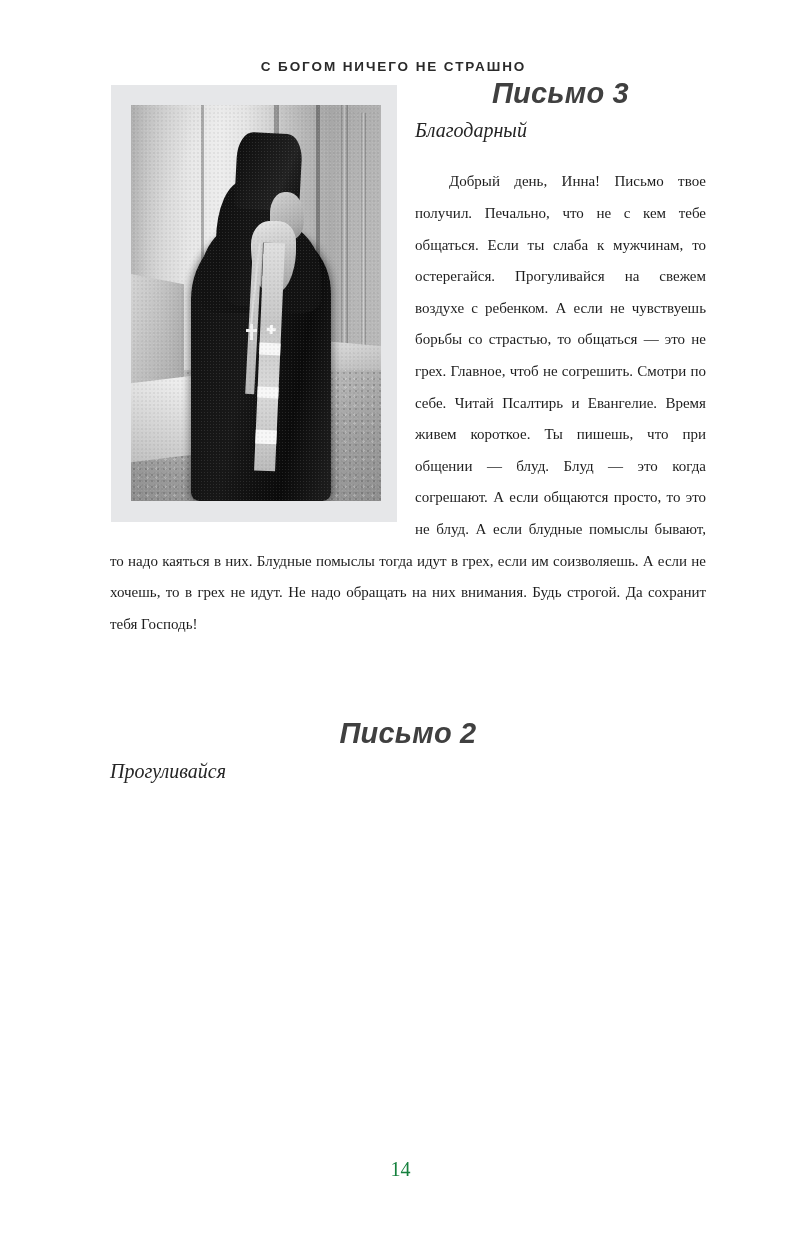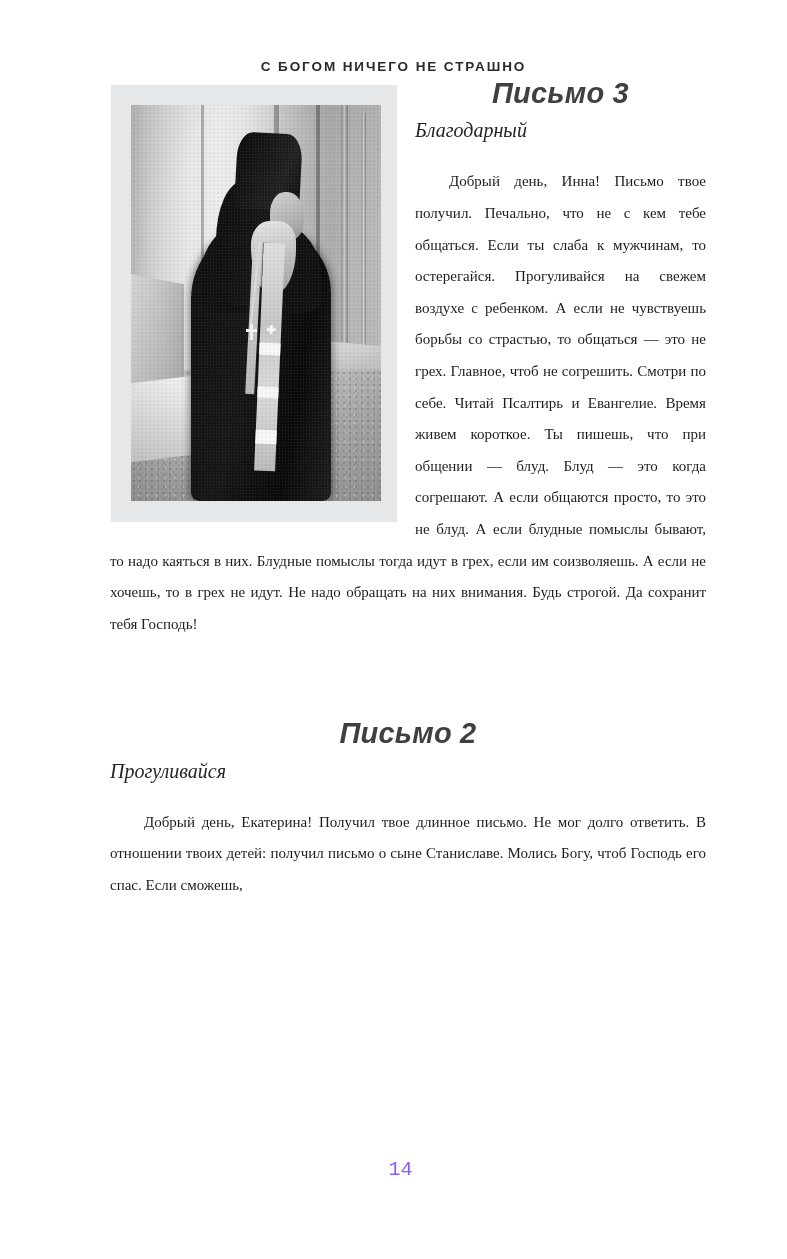--- a/index.html
+++ b/index.html
@@ -89,22 +89,21 @@
   .letter-2 .letter-head { font-size: 29px; }
 
   
   .folio {
     position: absolute;
     left: 14px;
     right: 0;
     bottom: 78px;
     text-align: center;
     font-size: 20px;
-    color: #8b5cf6;
-    font-family: Liberation Mono, monospace;
+    color: #15803d;
   }
 
   
   .photo-frame {
     position: absolute;
     left: 111px;
     top: 85px;
     width: 286px;
     height: 437px;
     background: #e6e7e9;
@@ -396,20 +395,19 @@
 
     <div class="photo-float"></div>
 
     <h2 class="letter-head">Письмо 3</h2>
     <p class="letter-place">Благодарный</p>
     <p class="body-par">Добрый день, Инна! Письмо твое получил. Печально, что не с кем тебе общаться. Если ты слаба к мужчинам, то остерегайся. Прогуливайся на свежем воздухе с ребенком. А если не чувствуешь борьбы со страстью, то общаться — это не грех. Главное, чтоб не согрешить. Смотри по себе. Читай Псалтирь и Евангелие. Время живем короткое. Ты пишешь, что при общении — блуд. Блуд — это когда согрешают. А если общаются просто, то это не блуд. А если блудные помыслы бывают, то надо каяться в них. Блудные помыслы тогда идут в грех, если им соизволяешь. А если не хочешь, то в грех не идут. Не надо обращать на них внимания. Будь строгой. Да сохранит тебя Господь!</p>
 
     <div class="letter-2">
       <h2 class="letter-head">Письмо 2</h2>
       <p class="letter-place">Прогуливайся</p>
-      <p class="body-par">Добрый день, Екатерина! Получил твое длинное письмо. Не мог долго ответить. В отношении твоих детей: получил письмо о сыне Станиславе. Молись Богу, чтоб Господь его спас. Если сможешь,</p>
     </div>
 
   </div>
 
   <div class="folio">14</div>
 
 </div>
 
 </body></html>

